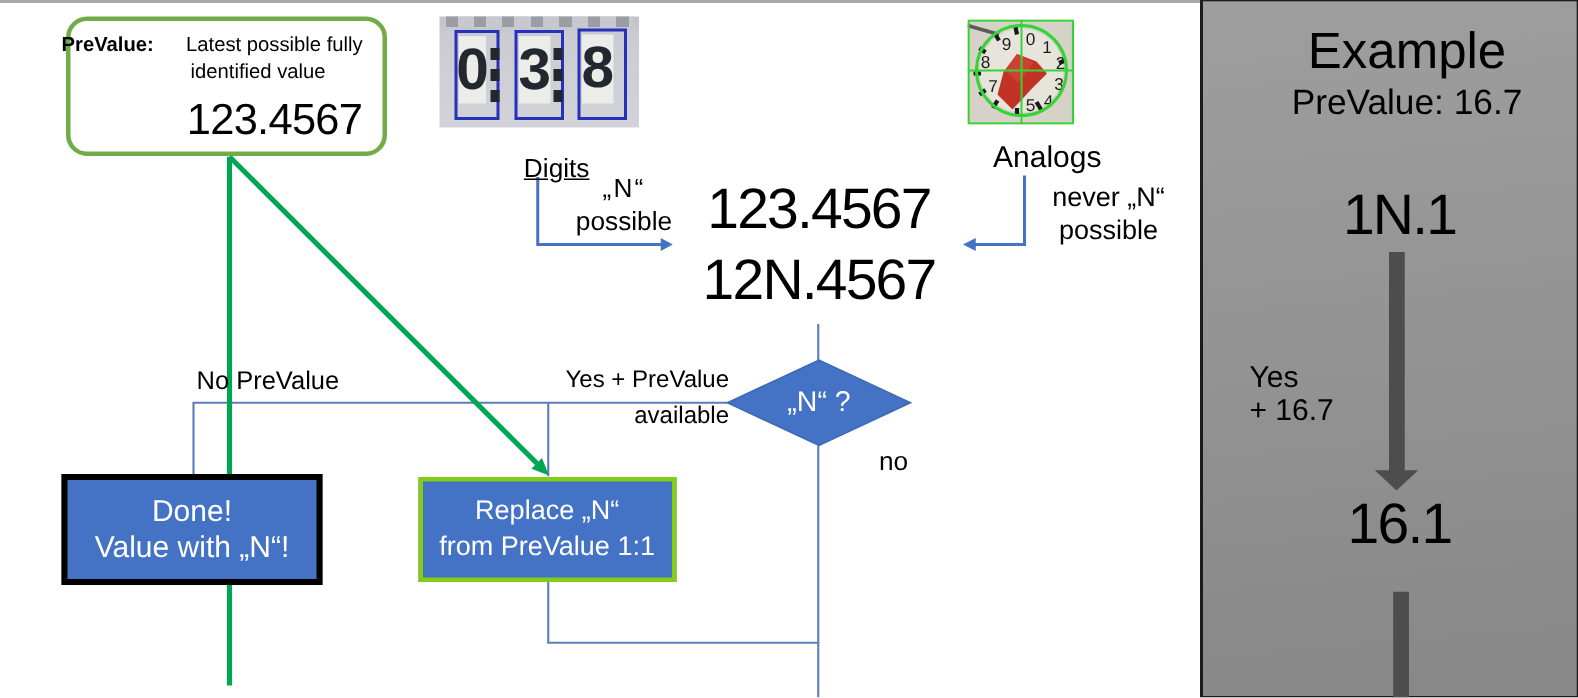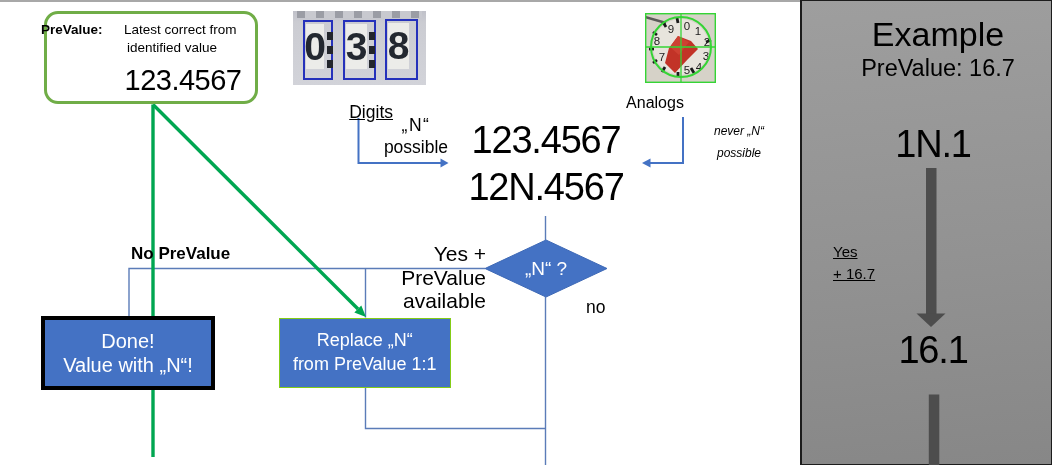--- a/index.html
+++ b/index.html
@@ -18,44 +18,44 @@
   .dcell{position:absolute;box-sizing:border-box;border:2px solid #2531bb;}
   .dinner{position:absolute;left:1px;top:2px;right:7px;bottom:9px;background:#ecece9;
           display:flex;align-items:center;justify-content:center;overflow:visible;
           font-weight:bold;font-size:39px;color:#232830;}
   .mark{position:absolute;width:6px;height:8px;background:#23262c;}
   #dstripe{position:absolute;left:4px;top:0;width:125px;height:7px;
      background:repeating-linear-gradient(90deg,#9b9da5 0 8px,#c8c9cf 8px 19px);}
   
   .lbl{font-size:16.5px;}
   #digitslbl{left:333px;top:102px;width:60px;text-align:right;font-size:17.5px;text-decoration:underline;}
-  #analogslbl{left:620px;top:94px;width:70px;text-align:center;font-size:16px;}
+  #analogslbl{left:662px;top:94px;width:70px;text-align:left;font-size:20px;}
   #npossible{left:382px;top:114px;width:68px;text-align:center;line-height:22px;font-size:17.5px;}
-  #neverN{left:694px;top:121px;width:90px;text-align:center;line-height:21.5px;font-size:12px;font-style:italic;}
+  #neverN{left:694px;top:121px;width:90px;text-align:center;line-height:21.5px;font-size:18px;}
   #bignum{left:455px;top:117px;width:182px;text-align:center;font-size:38px;letter-spacing:-1.2px;line-height:47px;}
-  #yesavail{left:366px;top:242px;width:120px;text-align:right;line-height:23.5px;font-size:21px;}
+  #yesavail{left:366px;top:242px;width:120px;text-align:right;line-height:23.5px;font-size:16px;}
   #nolbl{left:586px;top:297px;font-size:17.5px;}
-  #noprevalue{left:131px;top:244px;font-size:17px;font-weight:bold;}
+  #noprevalue{left:131px;top:244px;font-size:17px;font-weight:normal;}
   
   #donebox{left:41px;top:316px;width:166px;height:66px;background:#4472c4;border:4px solid #000;
      display:flex;flex-direction:column;align-items:center;justify-content:center;
      color:#fff;font-size:20px;line-height:24px;text-align:center;}
-  #replacebox{left:278.5px;top:317.5px;width:172.5px;height:70px;background:#4472c4;border:1px solid #84cc16;
+  #replacebox{left:278.5px;top:317.5px;width:172.5px;height:70px;background:#4472c4;border:3px solid #84cc16;
      display:flex;flex-direction:column;align-items:center;justify-content:center;
      color:#fff;font-size:18px;line-height:23.5px;text-align:center;box-sizing:border-box;}
   #diamondtxt{left:486px;top:240px;width:120px;height:57px;display:flex;align-items:center;justify-content:center;
      color:#fff;font-size:19px;}
   
   #panel{left:800px;top:0;width:252px;height:465px;box-sizing:border-box;
      background:linear-gradient(175deg,#9e9e9e 0%,#929292 55%,#878787 100%);border:1px solid #1c1c1c;border-left:2px solid #1c1c1c;}
   #ex1{left:802px;top:15px;width:272px;text-align:center;font-size:34px;}
   #ex2{left:802px;top:55px;width:272px;text-align:center;font-size:23.5px;}
   #ex3{left:800px;top:123px;width:266px;text-align:center;font-size:38px;letter-spacing:-1.2px;}
   #ex4{left:800px;top:329px;width:266px;text-align:center;font-size:38px;letter-spacing:-1.2px;}
-  #exyes{left:833px;top:241px;font-size:15px;line-height:22px;text-decoration:underline;}
+  #exyes{left:833px;top:241px;font-size:20px;line-height:22px;}
 </style>
 </head>
 <body>
 <div class="abs" id="topline"></div>
 
 <svg class="abs" style="left:0;top:0" width="1052" height="465" viewBox="0 0 1052 465">
 
   <g stroke="#5b7cb8" stroke-width="1.4" fill="none">
     <path d="M545.5,216 V240"></path>
     <path d="M485,268.5 H129 V316"></path>
@@ -75,21 +75,21 @@
     <path d="M683,117 V163 H650"></path>
   </g>
   <polygon points="448.5,163 440.5,158.6 440.5,167.4" fill="#4472c4"></polygon>
   <polygon points="642,163 650.5,158.6 650.5,167.4" fill="#4472c4"></polygon>
 
   <polygon points="485,268.5 546,240 607,268.5 546,297" fill="#4472c4" stroke="#3e69b6" stroke-width="1"></polygon>
 </svg>
 
 <div class="abs" id="prebox"></div>
 <div class="abs" id="pv1">PreValue:</div>
-<div class="abs" id="pv2">Latest correct from</div>
+<div class="abs" id="pv2">Latest possible fully</div>
 <div class="abs" id="pv3">identified value</div>
 <div class="abs" id="pv4">123.4567</div>
 
 <div class="abs" id="digphoto">
   <div id="dstripe"></div>
   <div class="dcell" style="left:10px;top:9px;width:30px;height:60px;">
       <div class="dinner">0</div>
     </div>
   <div class="dcell" style="left:50px;top:9px;width:33px;height:60px;">
       <div class="dinner">3</div>

